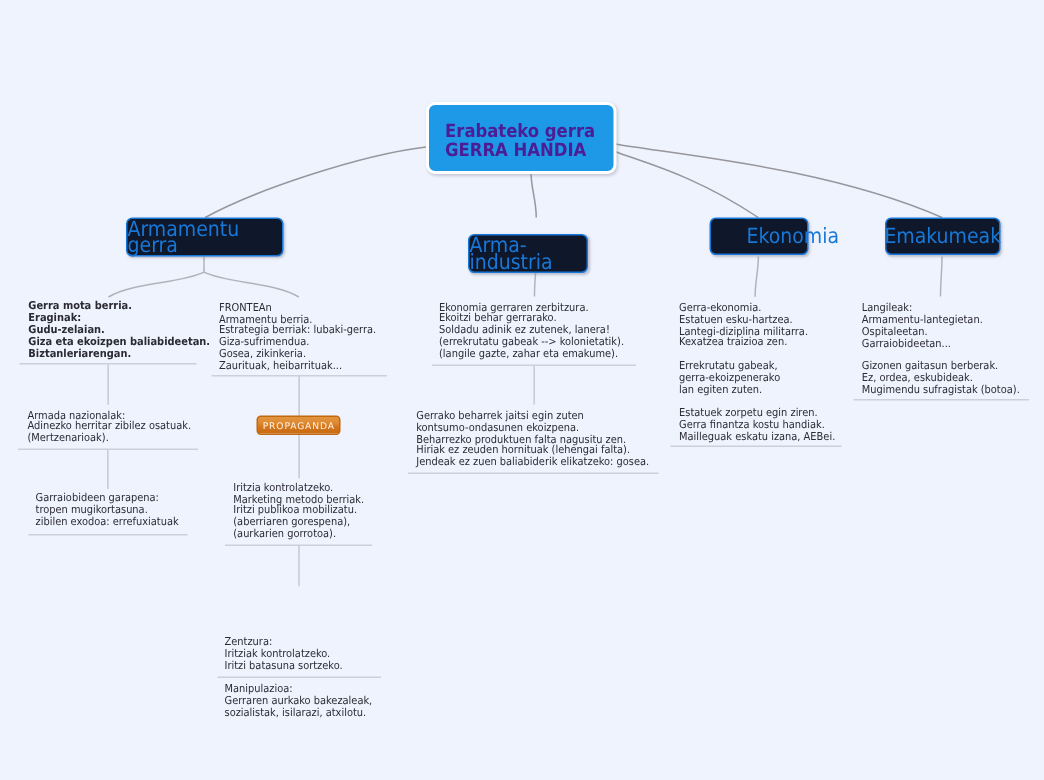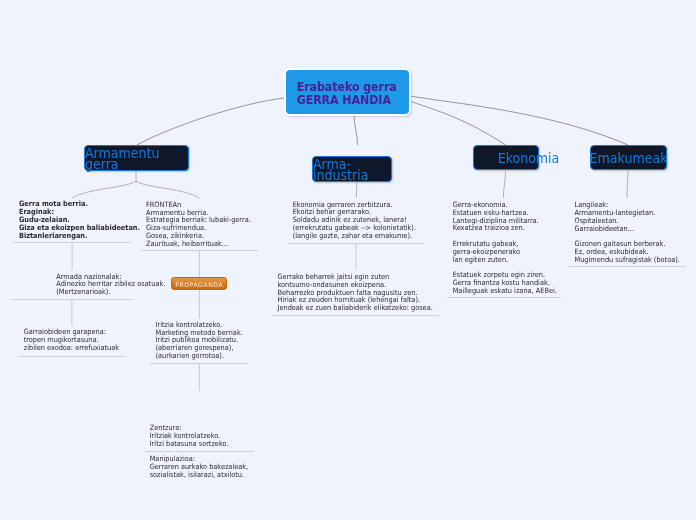--- a/index.html
+++ b/index.html
@@ -78,21 +78,21 @@
   </div>
   <div class="mainnode" style="left:590px;top:145px;width:77px;height:25px;">
     <span>Emakumeak</span>
   </div>
 
   <div class="leaf" style="left:18.9px;top:200.4px;font-weight:bold;">Gerra mota berria.
 Eraginak:
 Gudu-zelaian.
 Giza eta ekoizpen baliabideetan.
 Biztanleriarengan.</div>
-  <div class="leaf" style="left:18.3px;top:272.6px;margin-left:38px;">Armada nazionalak:
+  <div class="leaf" style="left:18.3px;top:272.6px;">Armada nazionalak:
 Adinezko herritar zibilez osatuak.
 (Mertzenarioak).</div>
   <div class="leaf" style="left:23.7px;top:328.3px;">Garraiobideen garapena:
 tropen mugikortasuna.
 zibilen exodoa: errefuxiatuak</div>
 
   <div class="leaf" style="left:146px;top:200.8px;">FRONTEAn
 Armamentu berria.
 Estrategia berriak: lubaki-gerra.
 Giza-sufrimendua.

